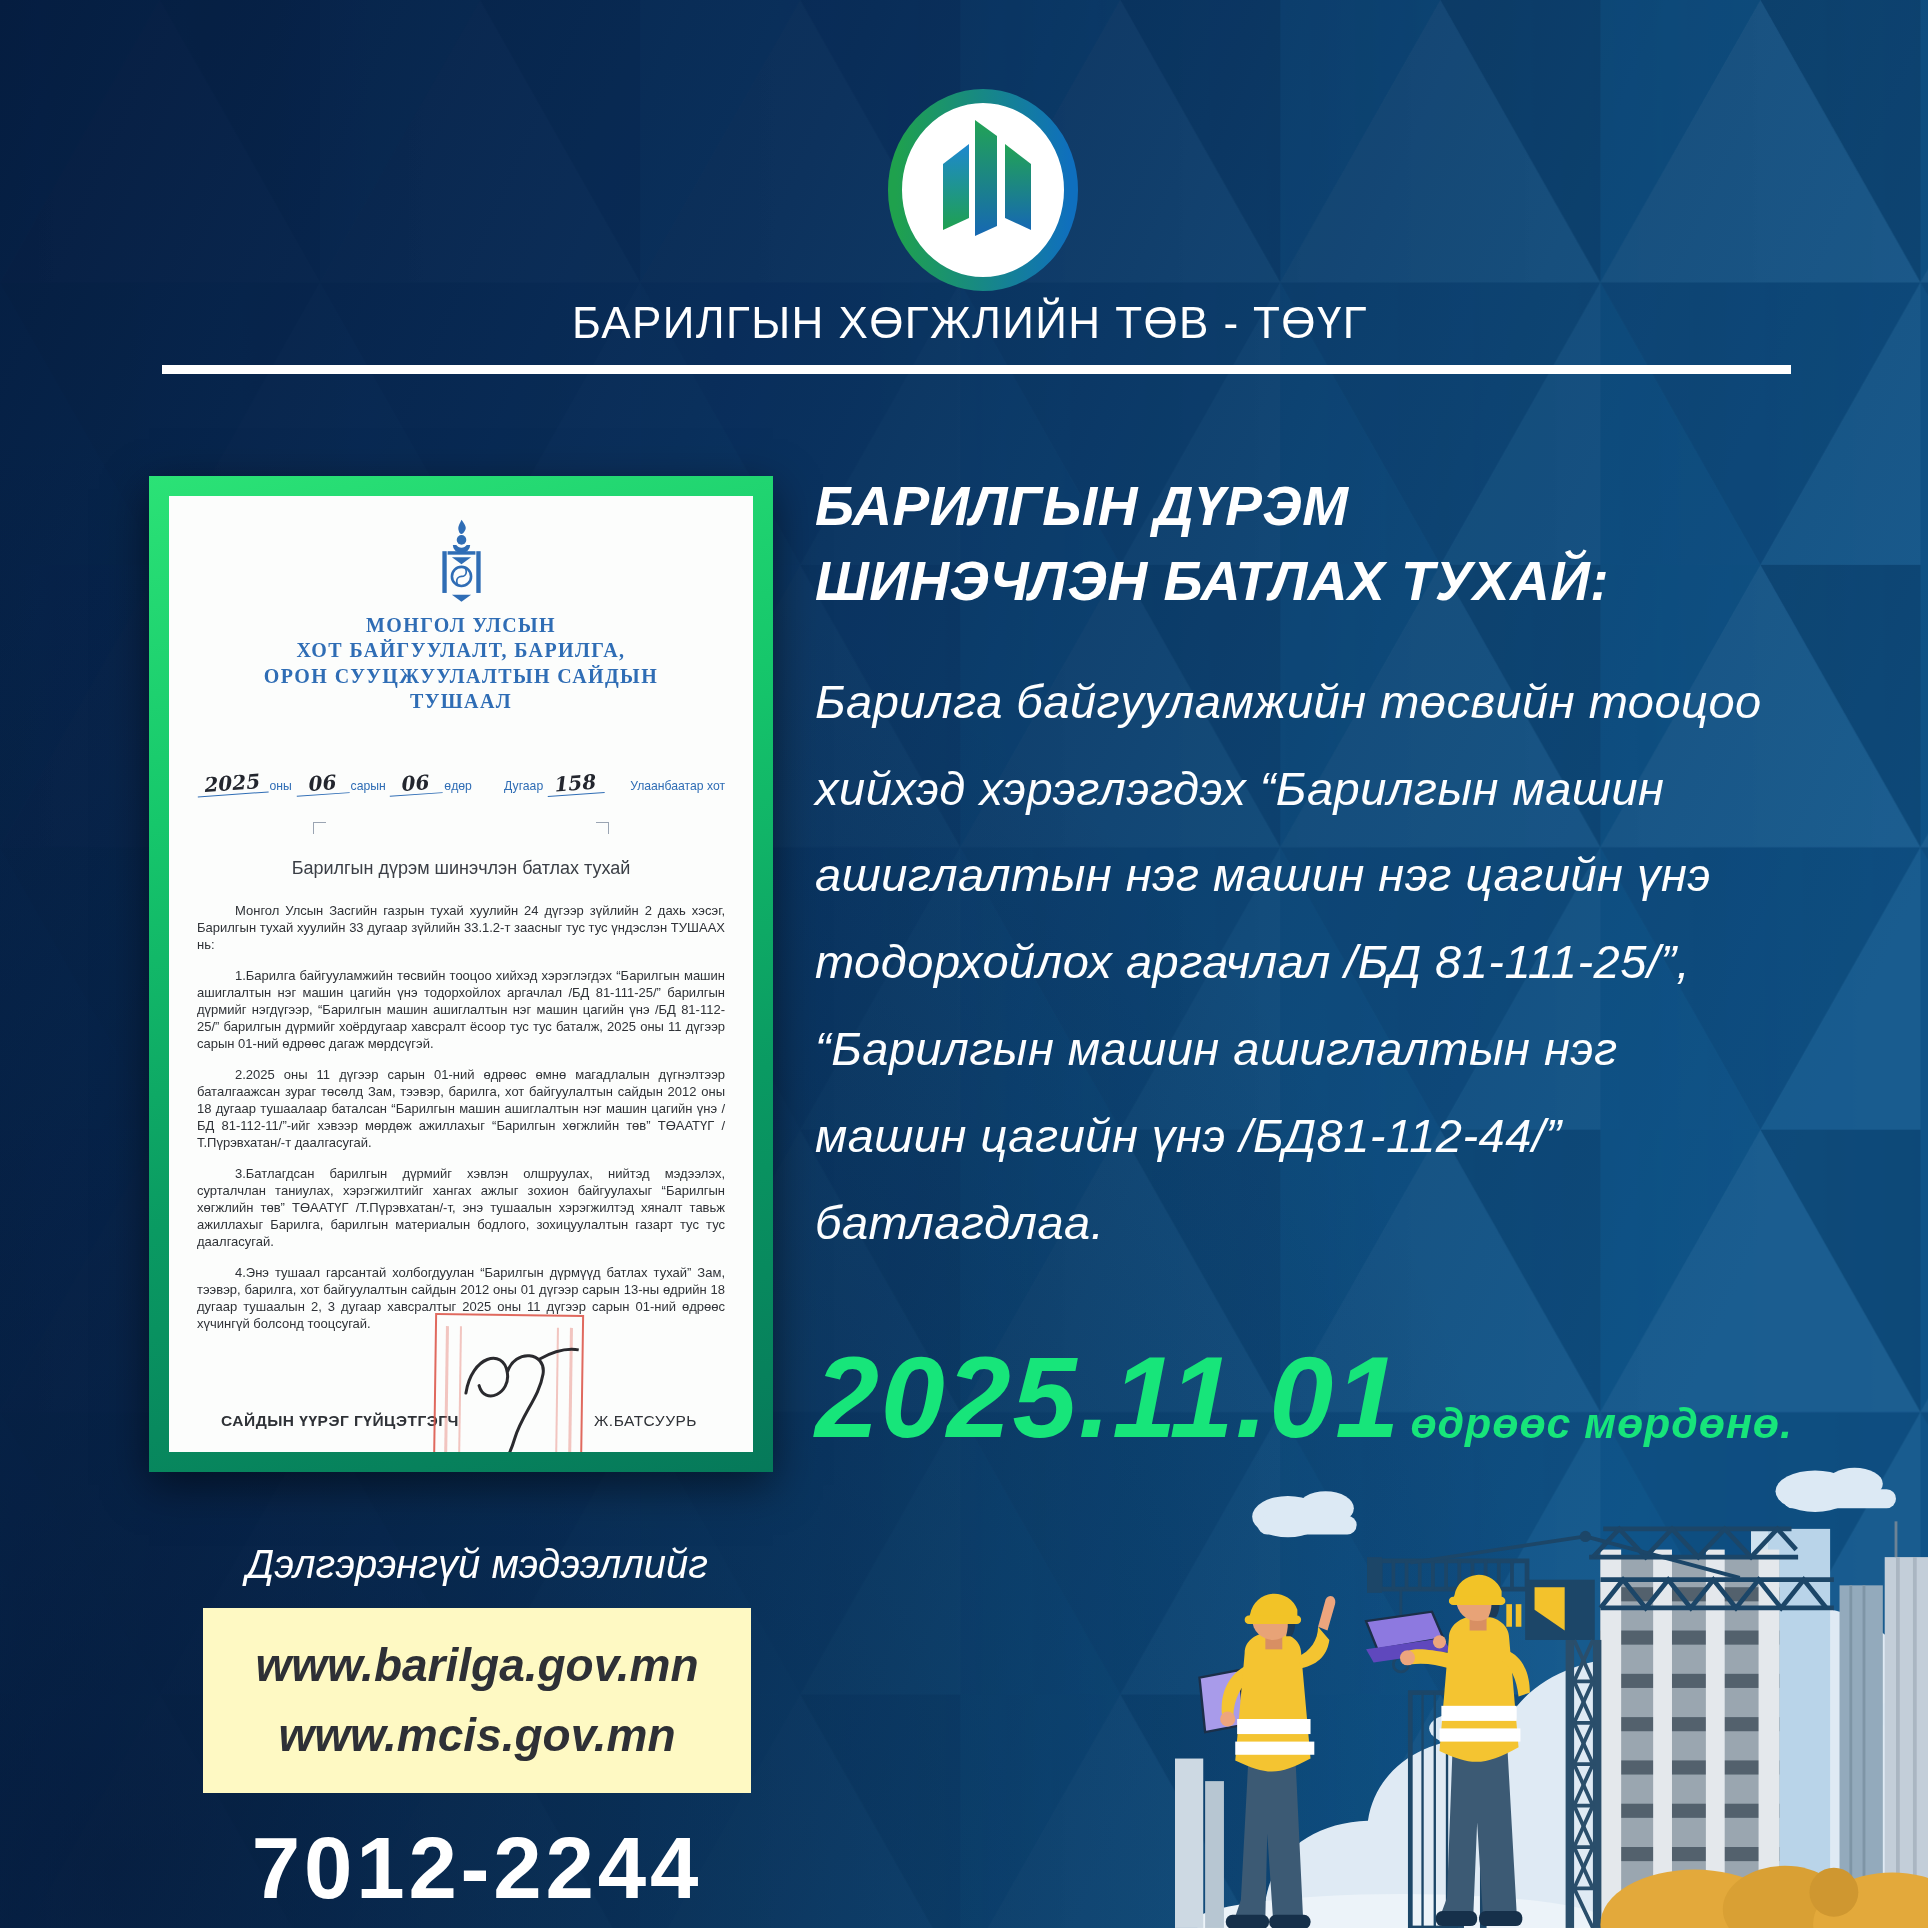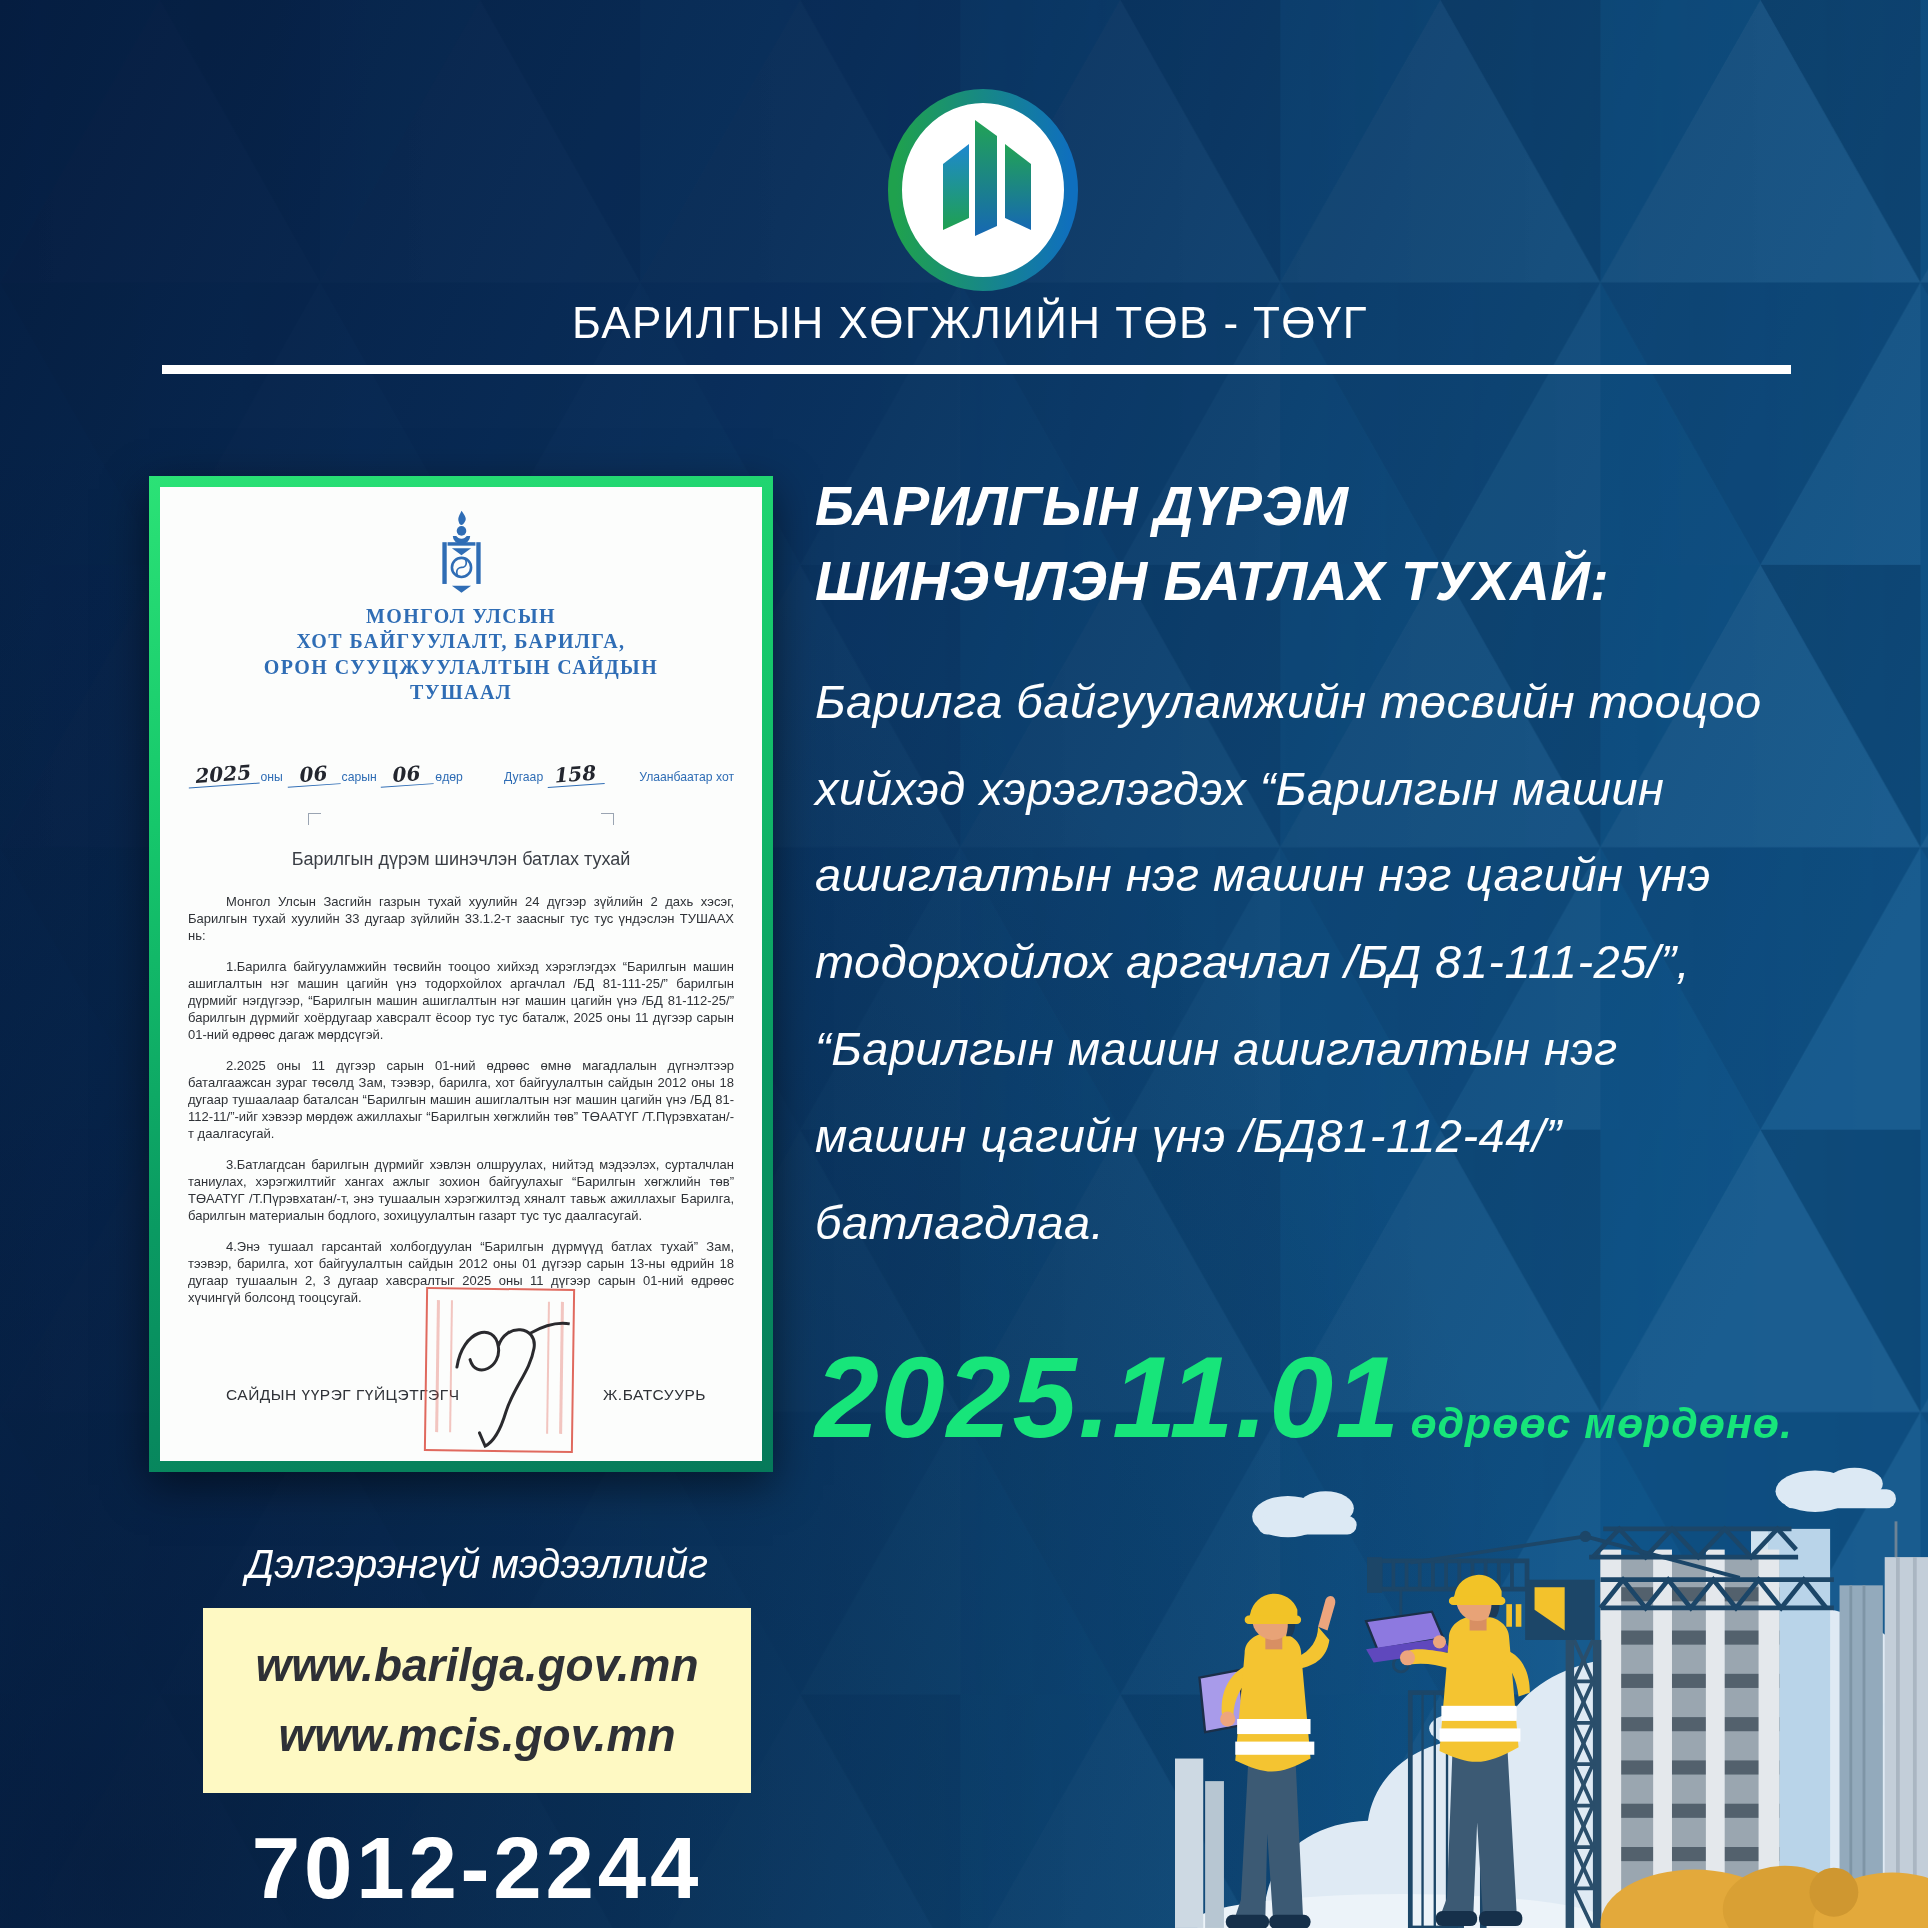--- a/index.html
+++ b/index.html
@@ -8,21 +8,21 @@
   .bg{position:absolute;left:0;top:0;width:1928px;height:1928px;}
 
   
   .logo{position:absolute;left:883px;top:89px;width:200px;height:202px;}
   .org-name{position:absolute;left:12px;right:0;top:298px;text-align:center;
             font-size:44px;font-weight:normal;letter-spacing:1.4px;}
   .divider{position:absolute;left:162px;top:365px;width:1629px;height:8.5px;background:#fff;}
 
   
   .doc{position:absolute;left:149px;top:476px;width:624px;height:996px;box-sizing:border-box;
-       padding:11px;background:linear-gradient(165deg,#2be276 0%,#16c76b 30%,#0a9a62 65%,#06795a 100%);
+       padding:20px;background:linear-gradient(165deg,#2be276 0%,#16c76b 30%,#0a9a62 65%,#06795a 100%);
        box-shadow:0 13px 41px rgba(0,0,0,.5);}
   .paper{position:relative;width:100%;height:100%;box-sizing:border-box;background:#fcfdfc;
          padding:19px 28px;overflow:hidden;color:#2f3237;}
   .doc-emblem{display:block;margin:3.8px auto 7.5px;}
   .letterhead{font-family:"Liberation Serif",serif;font-weight:bold;color:#2f6db5;
               text-align:center;font-size:20px;line-height:1.26;letter-spacing:1.4px;}
   .doc-daterow{display:flex;align-items:flex-end;justify-content:space-between;
                margin-top:24.5px;color:#2f6db5;font-size:12.2px;}
   .hw{font-family:"DejaVu Serif",serif;font-style:italic;font-weight:bold;color:#23262e;
       font-size:20px;display:inline-block;transform:rotate(-4deg);padding:0 7.5px 0.9px;
@@ -30,21 +30,21 @@
   .dlbl{padding:0 3.8px 0.9px 1.9px;}
   .doc-city{padding-bottom:1.9px;margin-top:40px;}
   .corners{display:flex;justify-content:space-between;width:56%;margin:28px auto 0;height:11.3px;}
   .corner-l{width:12.2px;height:10.4px;border-left:1.9px solid #9aa4b2;border-top:1.9px solid #9aa4b2;}
   .corner-r{width:12.2px;height:10.4px;border-right:1.9px solid #9aa4b2;border-top:1.9px solid #9aa4b2;}
   .doc-title{text-align:center;font-size:18px;color:#3a3e45;margin-top:24.5px;}
   .doc-body{margin-top:22.6px;}
   .doc-body p{font-size:13px;line-height:1.31;text-align:justify;text-indent:38px;
               margin:0 0 14px;color:#2f3237;}
   .sig-row{position:relative;margin-top:9.4px;height:160px;font-size:15.5px;color:#2f3237;}
-  .sig-role{position:absolute;left:38px;top:66px;letter-spacing:0.5px;}
+  .sig-role{position:absolute;left:24px;top:66px;letter-spacing:0.5px;font-weight:bold;}
   .sig-name{position:absolute;right:28px;top:66px;letter-spacing:0.5px;}
   .stamp{position:absolute;left:237px;top:-32px;width:145px;height:160px;
          border:2.4px solid #dd5a4d;transform:rotate(.8deg);opacity:.9;}
   .stamp i{position:absolute;top:11.3px;width:2.8px;height:132px;background:#dd5a4d;opacity:.38;}
   .stamp i:nth-child(1){left:9.4px;}.stamp i:nth-child(2){left:22.6px;}
   .stamp i:nth-child(3){right:22.6px;}.stamp i:nth-child(4){right:9.4px;}
   .sig-scribble{position:absolute;left:252px;top:-19px;}
   .stamp-no{position:absolute;right:15px;bottom:-1.9px;color:#4a82c4;
             font-family:"DejaVu Sans Mono",monospace;font-size:20px;letter-spacing:3.8px;}
 

